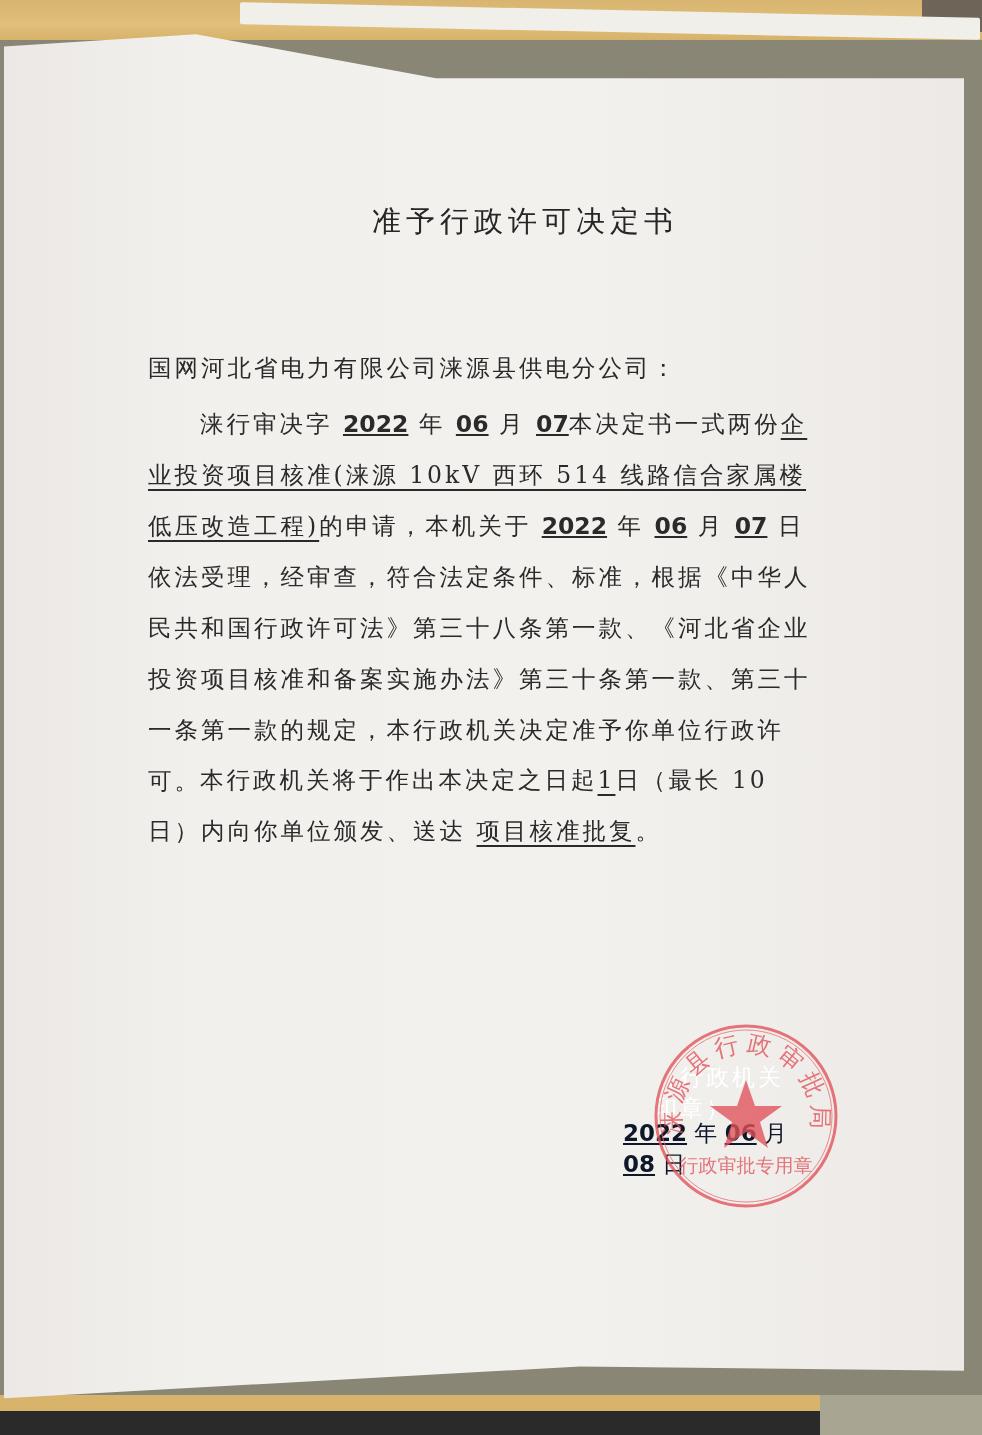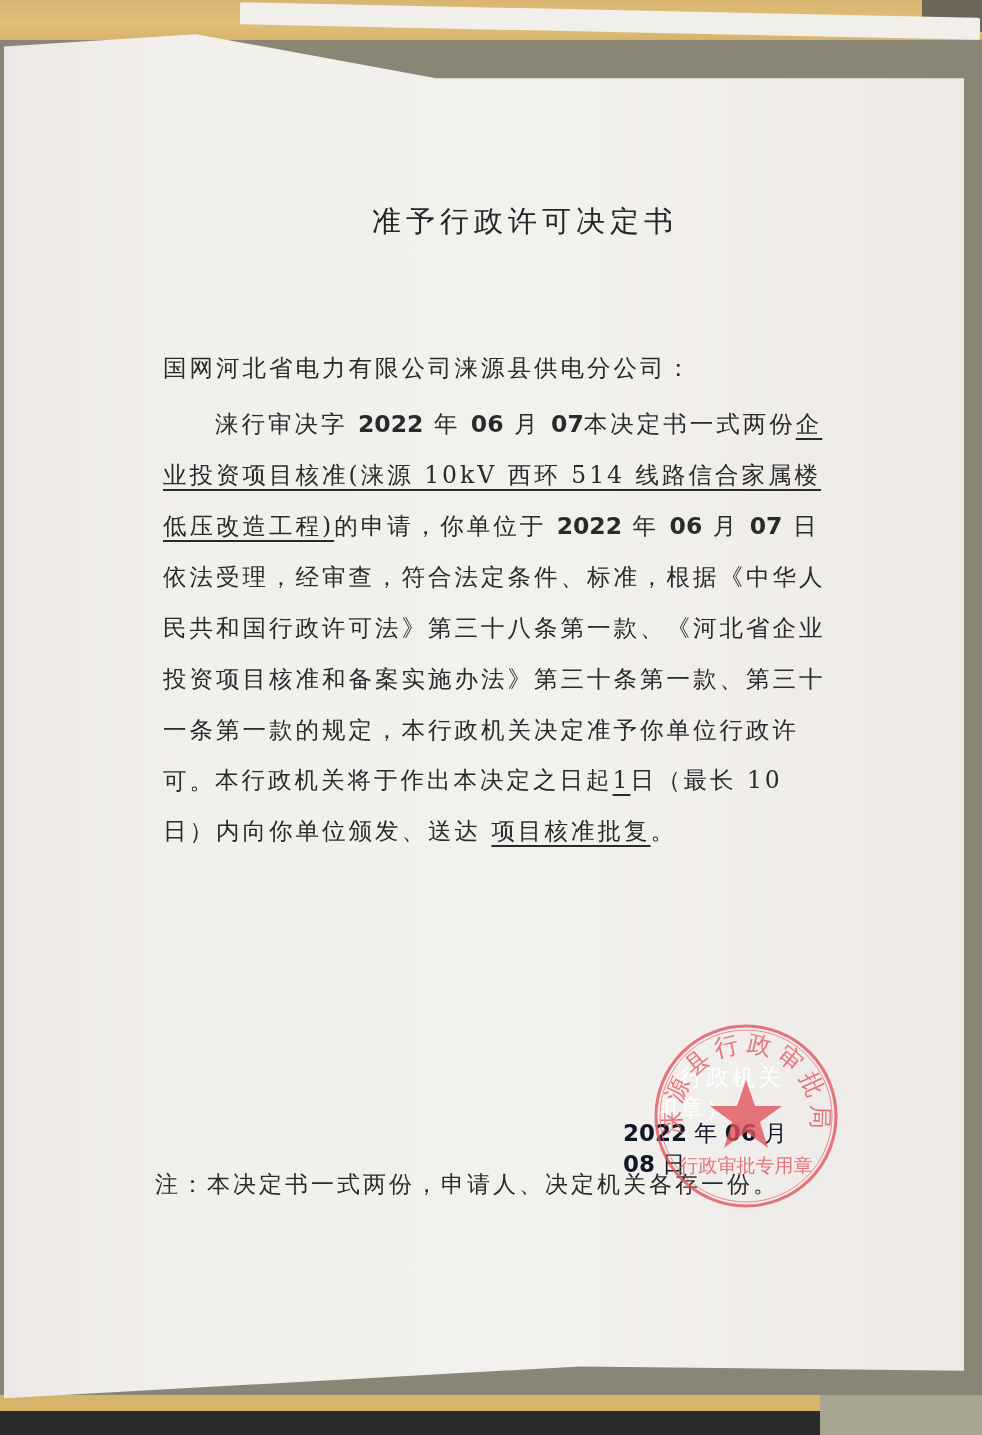--- a/index.html
+++ b/index.html
@@ -38,27 +38,27 @@
     }
     .title {
       position: absolute; left: 372px; top: 202px; font-size: 29px; letter-spacing: 5px;
       color: #262626;
     }
     .docno {
       position: absolute; left: 522px; top: 258px; font-size: 21px; letter-spacing: 1px;
       color: #2b2b2b;
     }
     .body-text {
-      position: absolute; left: 163px; width: 680px; font-size: 23.5px; line-height: 51px;
+      position: absolute; left: 148px; width: 680px; font-size: 23.5px; line-height: 51px;
       letter-spacing: 3px; color: #2a2a2a;
     }
     .recipient { top: 343px; }
     .para1 { top: 399px; text-indent: 52px; }
     .para2 { top: 755px; text-indent: 52px; }
-    .b { font-family: "DejaVu Sans", "Liberation Sans", sans-serif; font-weight: bold; letter-spacing: 0; }
+    .b { font-family: "DejaVu Sans", "Liberation Sans", sans-serif; font-weight: bold; letter-spacing: 0; text-decoration: underline; }
     .u { text-decoration: underline; text-underline-offset: 6px; text-decoration-thickness: 1.5px; }
     .seal-label {
       position: absolute; left: 654px; top: 1062px; font-size: 23px; letter-spacing: 3px; color: #ffffff;
     }
     .sign-date {
       position: absolute; left: 610px; top: 1118px; font-size: 23px; color: #0f172a; margin-left: 13px;
     }
     .note {
       position: absolute; left: 155px; top: 1169px; font-size: 23px; letter-spacing: 3px; color: #2a2a2a;
     }
@@ -84,21 +84,21 @@
   <div class="title">准予行政许可决定书</div>
 
   <div class="body-text recipient">国网河北省电力有限公司涞源县供电分公司：</div>
 
   <div class="body-text para1">
     <span>涞行审决字</span>
     <span class="b">2022</span>
     <span>年</span>
     <span class="b">06</span>
     <span>月</span>
-    <span class="b">07</span><span>本决定书一式两份</span><span class="u">企业投资项目核准(涞源 10kV 西环 514 线路信合家属楼低压改造工程)</span><span>的申请，你单位于</span>
+    <span class="b">07</span><span>本决定书一式两份</span><span class="u">企业投资项目核准(涞源 10kV 西环 514 线路信合家属楼低压改造工程)</span><span>的申请，本机关于</span>
     <span class="b">2022</span>
     <span>年</span>
     <span class="b">06</span>
     <span>月</span>
     <span class="b">07</span>
     <span>日依法受理，经审查，符合法定条件、标准，根据《中华人民共和国行政许可法》第三十八条第一款、《河北省企业投资项目核准和备案实施办法》第三十条第一款、第三十一条第一款的规定，本行政机关决定准予你单位行政许可。</span>
   </div>
 
   <div class="body-text para2">
     <span>本行政机关将于作出本决定之日起</span><span class="u">1</span><span>日（最长 10 日）内向你单位颁发、送达</span>&nbsp;<span class="u">项目核准批复</span><span>。</span>
@@ -108,21 +108,20 @@
 
   <div class="sign-date">
     <span class="b">2022</span>
     <span>年</span>
     <span class="b">06</span>
     <span>月</span>
     <span class="b">08</span>
     <span>日</span>
   </div>
 
-  <div class="note">注：本决定书一式两份，申请人、决定机关各存一份。</div>
 
   <svg class="seal" viewBox="0 0 188 188">
     <defs>
       <path id="sealArc" d="M 30 112 A 66 66 0 1 1 158 112"></path>
     </defs>
     <circle cx="94" cy="94" r="90" fill="none" stroke="#e0525a" stroke-width="3"></circle>
     <circle cx="94" cy="94" r="86" fill="none" stroke="#e86a70" stroke-width="1"></circle>
     <text font-size="24" fill="#e0525a" font-family="DejaVu Serif, serif" letter-spacing="6">
       <textPath href="#sealArc" startOffset="50%" text-anchor="middle">涞源县行政审批局</textPath>
     </text>

